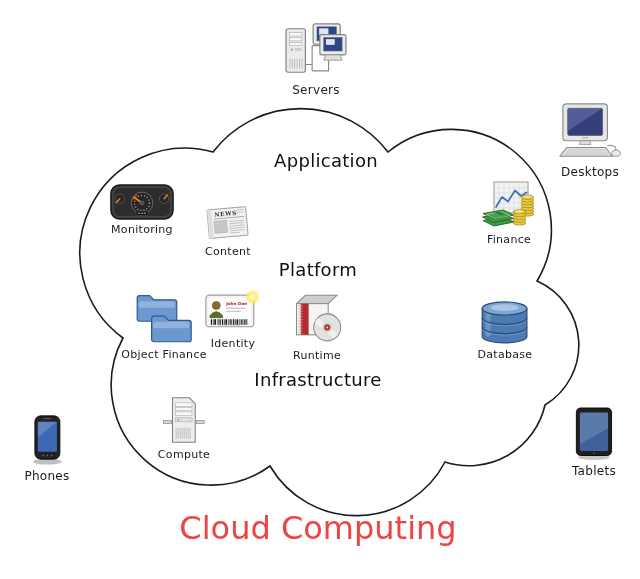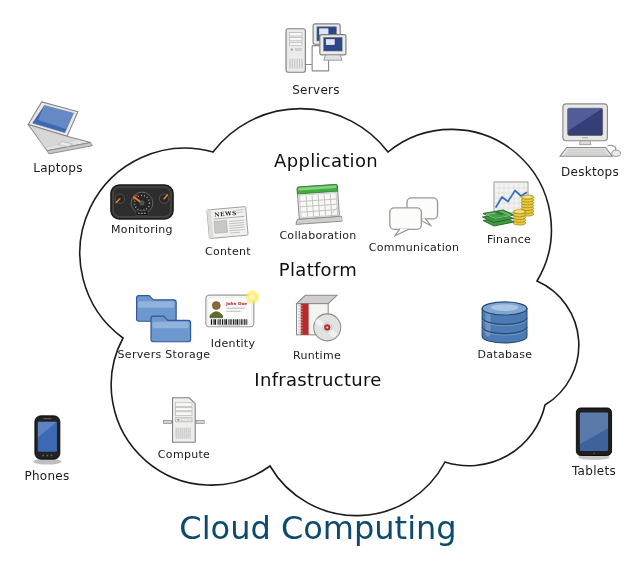--- a/index.html
+++ b/index.html
@@ -7,21 +7,21 @@
          font-family:"DejaVu Sans",sans-serif;}
   #cloud-svg{position:absolute;left:0;top:0;z-index:0;}
   .item{position:absolute;display:flex;flex-direction:column;align-items:center;gap:4px;
         transform:translateX(-50%);z-index:2;}
   .item svg{display:block;}
   .lbl{font-size:11px;letter-spacing:.3px;color:#1b1b1b;white-space:nowrap;line-height:1.15;}
   .dev .lbl{font-size:12px;}
   .section{position:absolute;transform:translateX(-50%);z-index:2;font-size:18px;
            color:#0f0f0f;letter-spacing:.3px;white-space:nowrap;line-height:1.2;}
   .main-title{position:absolute;transform:translateX(-50%);z-index:2;font-size:32px;
-              color:#0c4a6e;white-space:nowrap;line-height:1.2;}
+              color:#ef4444;white-space:nowrap;line-height:1.2;}
 </style>
 </head>
 <body>
 
 <div id="stage">
 
   <svg id="cloud-svg" width="640" height="579" viewBox="0 0 640 579">
     <path d="M213 152 A110 110 0 0 1 388 152 A100 100 0 0 1 537 281
              A70 70 0 0 1 545 405 A78 78 0 0 1 445 462
              A100 100 0 0 1 270 466 A100 100 0 0 1 123 338
@@ -48,32 +48,20 @@
       <rect x="36.5" y="7" width="9" height="6" fill="#dfe6f2" stroke="#f8f8f8" stroke-width="0.5"></rect>
       <rect x="39" y="23" width="10" height="3" fill="#d9d9d9" stroke="#8a8a8a" stroke-width="0.7"></rect>
       <rect x="37" y="13" width="27" height="21" rx="2" fill="#ebebeb" stroke="#808080" stroke-width="1.2"></rect>
       <rect x="41" y="16" width="19" height="14" fill="#2c4788" stroke="#60656e" stroke-width="0.6"></rect>
       <rect x="43.5" y="18" width="8.5" height="5.5" fill="#dfe6f2" stroke="#f8f8f8" stroke-width="0.5"></rect>
       <polygon points="43,34 58,34 60,39.5 41,39.5" fill="#e0e0e0" stroke="#8a8a8a" stroke-width="0.8"></polygon>
     </svg>
     <span class="lbl">Servers</span>
   </div>
 
-  <div class="item dev" style="left:58px;top:100px">
-    <svg width="76" height="58" viewBox="0 0 84 64">
-      <polygon points="24,2 64,13 52,40 9,27" fill="#e8e8e8" stroke="#8a8a8a" stroke-width="1.2" stroke-linejoin="round"></polygon>
-      <polygon points="27,6 59,14.5 49.5,36 14,25.5" fill="#3c68b4" stroke="#3a5f96" stroke-width="0.6"></polygon>
-      <polygon points="27,6 59,14.5 51,32 20,22" fill="#ffffff" opacity="0.22"></polygon>
-      <polygon points="9,27 52,40 78,47 30,56" fill="#e2e2e2" stroke="#8a8a8a" stroke-width="1.2" stroke-linejoin="round"></polygon>
-      <polygon points="14,30 50,40.5 64,44 26,53" fill="#d0d0d0" opacity="0.6" stroke="#b0b0b0" stroke-width="0.5"></polygon>
-      <polygon points="30,56 78,47 80,50.5 32,59.5" fill="#c6c6c6" stroke="#8a8a8a" stroke-width="1"></polygon>
-      <polygon points="47,46 58,48.5 53,51.5 42,49" fill="#ececec" stroke="#a5a5a5" stroke-width="0.6"></polygon>
-    </svg>
-    <span class="lbl">Laptops</span>
-  </div>
 
   <div class="item dev" style="left:590px;top:102px">
     <svg width="66" height="60" viewBox="0 0 68 62">
       <rect x="6" y="2" width="46" height="38" rx="3.5" fill="#e7e7e5" stroke="#8a8a8a" stroke-width="1.2"></rect>
       <rect x="11" y="6.5" width="36" height="28" rx="1.5" fill="#343e78" stroke="#5a5a5a" stroke-width="0.8"></rect>
       <polygon points="11,6.5 47,6.5 11,30" fill="#6b77b4" opacity="0.55"></polygon>
       <rect x="26" y="36.2" width="6" height="1.5" fill="#b5b5b3"></rect>
       <polygon points="24,40 34,40 35,44 23,44" fill="#dcdcda" stroke="#8f8f8d" stroke-width="0.8"></polygon>
       <polygon points="10,47 50,47 57,56 3,56" fill="#e3e3e1" stroke="#8a8a8a" stroke-width="1.1"></polygon>
       <path d="M11 49.5 H49 M9.5 51.8 H51 M8 54 H52.5" stroke="#bdbdbb" stroke-width="0.8"></path>
@@ -143,45 +131,21 @@
         <rect x="27" y="22" width="16.5" height="1.1" fill="#c2c2c0"></rect>
         <rect x="27" y="24.5" width="16.5" height="1.1" fill="#c2c2c0"></rect>
         <rect x="27" y="27" width="16.5" height="1.1" fill="#c2c2c0"></rect>
         <rect x="27" y="29.5" width="16.5" height="1.1" fill="#c2c2c0"></rect>
         <rect x="27" y="32" width="11" height="1.1" fill="#c2c2c0"></rect>
       </g>
     </svg>
     <span class="lbl">Content</span>
   </div>
 
-  <div class="item" style="left:318px;top:182px">
-    <svg width="48" height="44" viewBox="0 0 52 48">
-      <g transform="rotate(-4 26 24)">
-        <polygon points="2,39 50,39 52,44.5 0,44.5" fill="#cfcfcd" stroke="#8a8a8a" stroke-width="1"></polygon>
-        <rect x="4" y="4" width="44" height="35" rx="2" fill="#e9e9e7" stroke="#8a8a8a" stroke-width="1.1"></rect>
-        <path d="M4 6 Q4 4 6 4 H46 Q48 4 48 6 V11.5 H4 Z" fill="#3fae3f" stroke="#2c7d2c" stroke-width="0.8"></path>
-        <rect x="5" y="5" width="42" height="3" rx="1.5" fill="#95d695" opacity="0.85"></rect>
-        <rect x="6" y="13" width="40" height="24.5" fill="#f8f8f6" stroke="#bdbdbb" stroke-width="0.7"></rect>
-        <path d="M13.2 14 V37 M19.8 14 V37 M26.4 14 V37 M33 14 V37 M39.6 14 V37" stroke="#c3c3c1" stroke-width="1.1"></path>
-        <path d="M6 19.9 H46 M6 25.7 H46 M6 31.5 H46" stroke="#c3c3c1" stroke-width="1.1"></path>
-        <polygon points="46,37.5 38,37.5 46,29.5" fill="#ffffff" stroke="#b5b5b3" stroke-width="0.8"></polygon>
-      </g>
-    </svg>
-    <span class="lbl">Collaboration</span>
-  </div>
-
-  <div class="item" style="left:414px;top:196px">
-    <svg width="52" height="42" viewBox="0 0 54 44">
-      <rect x="20" y="2" width="32" height="22" rx="4.5" fill="#fcfcfa" stroke="#9a9a9a" stroke-width="1.4"></rect>
-      <path d="M31.5 23.8 L45.5 31.5 L39 23.5" fill="#fcfcfa" stroke="#9a9a9a" stroke-width="1.2" stroke-linejoin="round"></path>
-      <rect x="2" y="12.5" width="33" height="22.5" rx="4.5" fill="#fcfcfa" stroke="#9a9a9a" stroke-width="1.4"></rect>
-      <path d="M22 34.7 L7 42 L12.5 34.5" fill="#fcfcfa" stroke="#9a9a9a" stroke-width="1.2" stroke-linejoin="round"></path>
-    </svg>
-    <span class="lbl">Communication</span>
-  </div>
+
 
   <div class="item" style="left:509px;top:180px">
     <svg width="56" height="50" viewBox="0 0 56 50">
       <rect x="13" y="2" width="34" height="31" fill="#f3f3f1" stroke="#9a9a9a" stroke-width="1"></rect>
       <path d="M18 3.5 V32 M23 3.5 V32 M28 3.5 V32 M33 3.5 V32 M38 3.5 V32 M43 3.5 V32" stroke="#dcdcda" stroke-width="0.8"></path>
       <path d="M14 8 H46 M14 13 H46 M14 18 H46 M14 23 H46 M14 28 H46" stroke="#dcdcda" stroke-width="0.8"></path>
       <polyline points="15,27 21,17 27,21.5 34,10.5 40,16 45.5,12.5" stroke="#3a6fc0" stroke-width="1.7" fill="none" stroke-linejoin="round" stroke-linecap="round"></polyline>
       <g>
         <ellipse cx="46.5" cy="34" rx="6.3" ry="2.1" fill="#e9cb3f" stroke="#a07f1c" stroke-width="0.7"></ellipse>
         <ellipse cx="46.5" cy="31.2" rx="6.3" ry="2.1" fill="#e9cb3f" stroke="#a07f1c" stroke-width="0.7"></ellipse>
@@ -215,21 +179,21 @@
     <svg width="58" height="54" viewBox="0 0 62 58">
       <g transform="translate(1,1)">
         <path d="M1 6.5 Q1 4 3.5 4 H14.5 L19 8.5 H41 Q43.5 8.5 43.5 11 V29 Q43.5 31.5 41 31.5 H3.5 Q1 31.5 1 29 Z" fill="#6d97cf" stroke="#2f5a96" stroke-width="1.3"></path>
         <rect x="2.5" y="10" width="39" height="7" rx="2" fill="#a9c4e6" opacity="0.6"></rect>
       </g>
       <g transform="translate(16.5,23)">
         <path d="M1 6.5 Q1 4 3.5 4 H14.5 L19 8.5 H41 Q43.5 8.5 43.5 11 V29 Q43.5 31.5 41 31.5 H3.5 Q1 31.5 1 29 Z" fill="#6d97cf" stroke="#2f5a96" stroke-width="1.3"></path>
         <rect x="2.5" y="10" width="39" height="7" rx="2" fill="#a9c4e6" opacity="0.6"></rect>
       </g>
     </svg>
-    <span class="lbl">Servers Storage</span>
+    <span class="lbl">Object Finance</span>
   </div>
 
   <div class="item" style="left:233px;top:287px">
     <svg width="58" height="47" viewBox="0 0 64 52">
       <defs>
         <radialGradient id="gGlow" cx="50%" cy="50%" r="50%">
           <stop offset="0%" stop-color="#ffffe8"></stop>
           <stop offset="45%" stop-color="#ffef6e"></stop>
           <stop offset="75%" stop-color="#ffe94d" stop-opacity="0.55"></stop>
           <stop offset="100%" stop-color="#ffe94d" stop-opacity="0"></stop>

